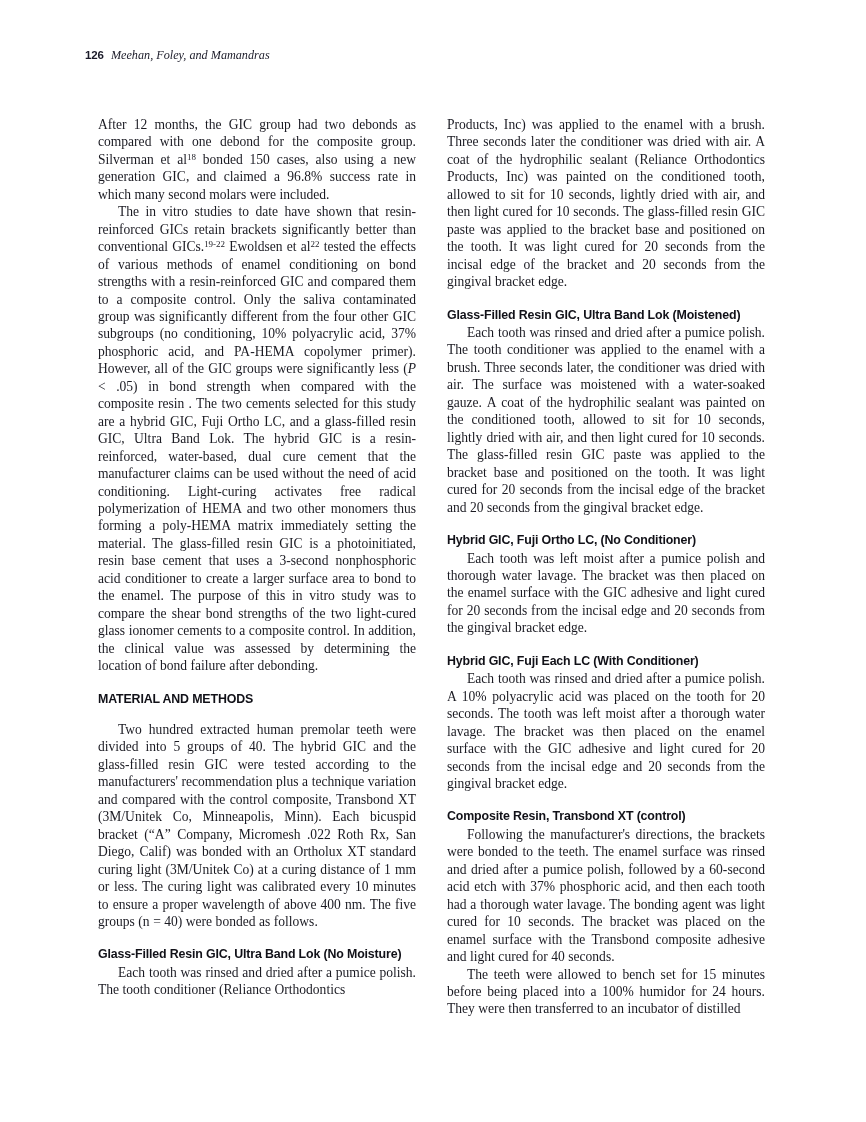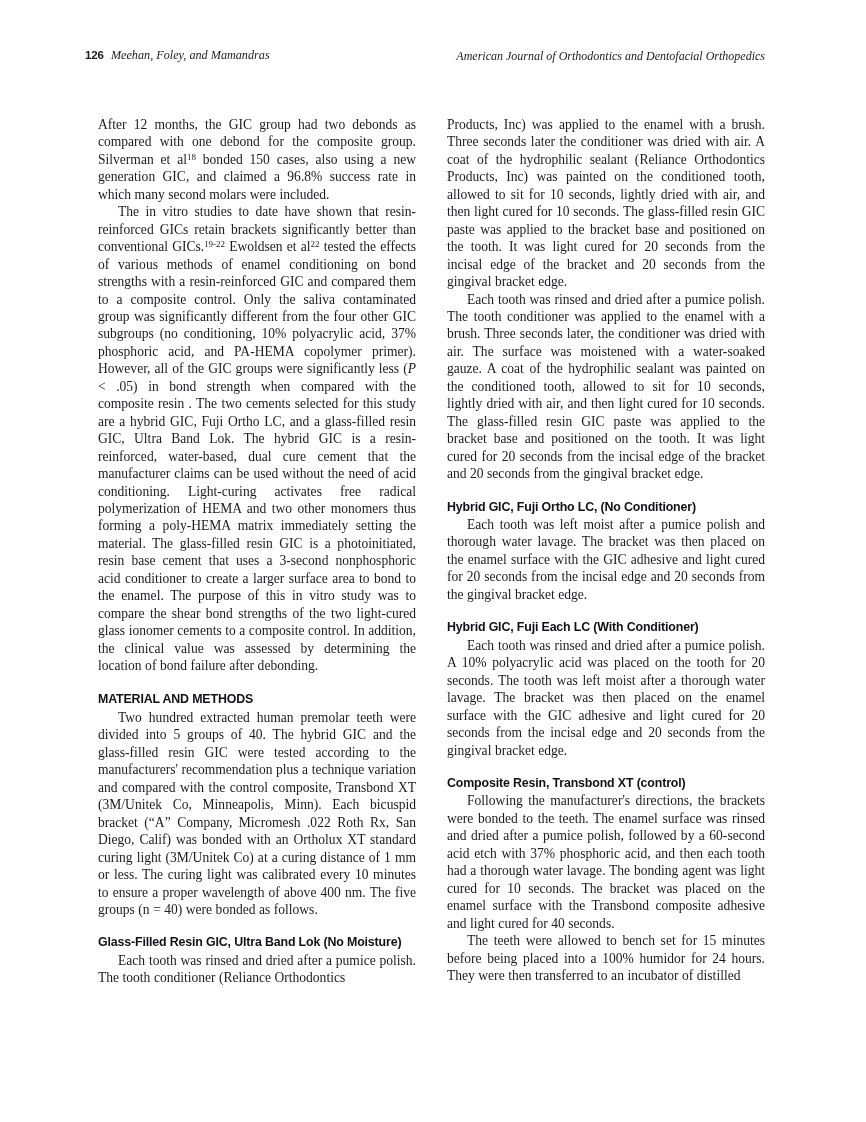--- a/index.html
+++ b/index.html
@@ -111,21 +111,21 @@
     text-align: justify;
     text-indent: 20px;
     hyphens: manual;
     -webkit-hyphens: manual;
     word-spacing: 0.1px;
   }
   p.para.no-indent { text-indent: 0; }
   p.para.last-line-left { text-align-last: left; }
 
   h2.sec-head {
-    margin: 16px 0 2px 0;
+    margin: 16px 0 14px 0;
     font-family: "Liberation Sans", sans-serif;
     font-weight: bold;
     font-size: 12.4px;
     line-height: 16.5px;
     letter-spacing: -0.15px;
     color: #111118;
   }
   h3.sub-head {
     margin: 16px 0 1px 0;
     font-family: "Liberation Sans", sans-serif;
@@ -146,21 +146,20 @@
 </head>
 <body>
 
 <div class="page">
 
   <div class="running-head">
     <div class="rh-left">
       <span class="rh-pageno">126</span><span class="rh-authors">Meehan, Foley, and Mamandras</span>
     </div>
     <div class="rh-right">
-      <span class="rh-journal">American Journal of Orthodontics and Dentofacial Orthopedics</span>
     </div>
   </div>
 
   <div class="body-cols">
 
     <div class="col col-left">
 
       <p class="para no-indent last-line-left"><span>After 12 months, the GIC group had two debonds as compared with one debond for the composite group. Silverman et al</span><sup>18</sup><span> bonded 150 cases, also using a new generation GIC, and claimed a 96.8% success rate in which many second molars were included.</span></p>
 
       <p class="para last-line-left"><span>The in vitro studies to date have shown that resin-reinforced GICs retain brackets significantly better than conventional GICs.</span><sup>19-22</sup><span> Ewoldsen et al</span><sup>22</sup><span> tested the effects of various methods of enamel conditioning on bond strengths with a resin-reinforced GIC and compared them to a composite control. Only the saliva contaminated group was significantly different from the four other GIC subgroups (no conditioning, 10% polyacrylic acid, 37% phosphoric acid, and PA-HEMA copolymer primer). However, all of the GIC groups were significantly less (</span><i class="ital">P</i><span> &lt; .05) in bond strength when compared with the composite resin . The two cements selected for this study are a hybrid GIC, Fuji Ortho LC, and a glass-filled resin GIC, Ultra Band Lok. The hybrid GIC is a resin-reinforced, water-based, dual cure cement that the manufacturer claims can be used without the need of acid conditioning. Light-curing activates free radical polymerization of HEMA and two other monomers thus forming a poly-HEMA matrix immediately setting the material. The glass-filled resin GIC is a photoinitiated, resin base cement that uses a 3-second nonphosphoric acid conditioner to create a larger surface area to bond to the enamel. The purpose of this in vitro study was to compare the shear bond strengths of the two light-cured glass ionomer cements to a composite control. In addition, the clinical value was assessed by determining the location of bond failure after debonding.</span></p>
@@ -172,20 +171,21 @@
       <h3 class="sub-head">Glass-Filled Resin GIC, Ultra Band Lok (No Moisture)</h3>
 
       <p class="para last-line-left">Each tooth was rinsed and dried after a pumice polish. The tooth conditioner (Reliance Orthodontics</p>
 
     </div>
 
     <div class="col col-right">
 
       <p class="para no-indent last-line-left">Products, Inc) was applied to the enamel with a brush. Three seconds later the conditioner was dried with air. A coat of the hydrophilic sealant (Reliance Orthodontics Products, Inc) was painted on the conditioned tooth, allowed to sit for 10 seconds, lightly dried with air, and then light cured for 10 seconds. The glass-filled resin GIC paste was applied to the bracket base and positioned on the tooth. It was light cured for 20 seconds from the incisal edge of the bracket and 20 seconds from the gingival bracket edge.</p>
 
+      <h3 class="sub-head">Glass-Filled Resin GIC, Ultra Band Lok (Moistened)</h3>
 
       <p class="para last-line-left">Each tooth was rinsed and dried after a pumice polish. The tooth conditioner was applied to the enamel with a brush. Three seconds later, the conditioner was dried with air. The surface was moistened with a water-soaked gauze. A coat of the hydrophilic sealant was painted on the conditioned tooth, allowed to sit for 10 seconds, lightly dried with air, and then light cured for 10 seconds. The glass-filled resin GIC paste was applied to the bracket base and positioned on the tooth. It was light cured for 20 seconds from the incisal edge of the bracket and 20 seconds from the gingival bracket edge.</p>
 
       <h3 class="sub-head">Hybrid GIC, Fuji Ortho LC, (No Conditioner)</h3>
 
       <p class="para last-line-left">Each tooth was left moist after a pumice polish and thorough water lavage. The bracket was then placed on the enamel surface with the GIC adhesive and light cured for 20 seconds from the incisal edge and 20 seconds from the gingival bracket edge.</p>
 
       <h3 class="sub-head">Hybrid GIC, Fuji Each LC (With Conditioner)</h3>
 
       <p class="para last-line-left">Each tooth was rinsed and dried after a pumice polish. A 10% polyacrylic acid was placed on the tooth for 20 seconds. The tooth was left moist after a thorough water lavage. The bracket was then placed on the enamel surface with the GIC adhesive and light cured for 20 seconds from the incisal edge and 20 seconds from the gingival bracket edge.</p>

